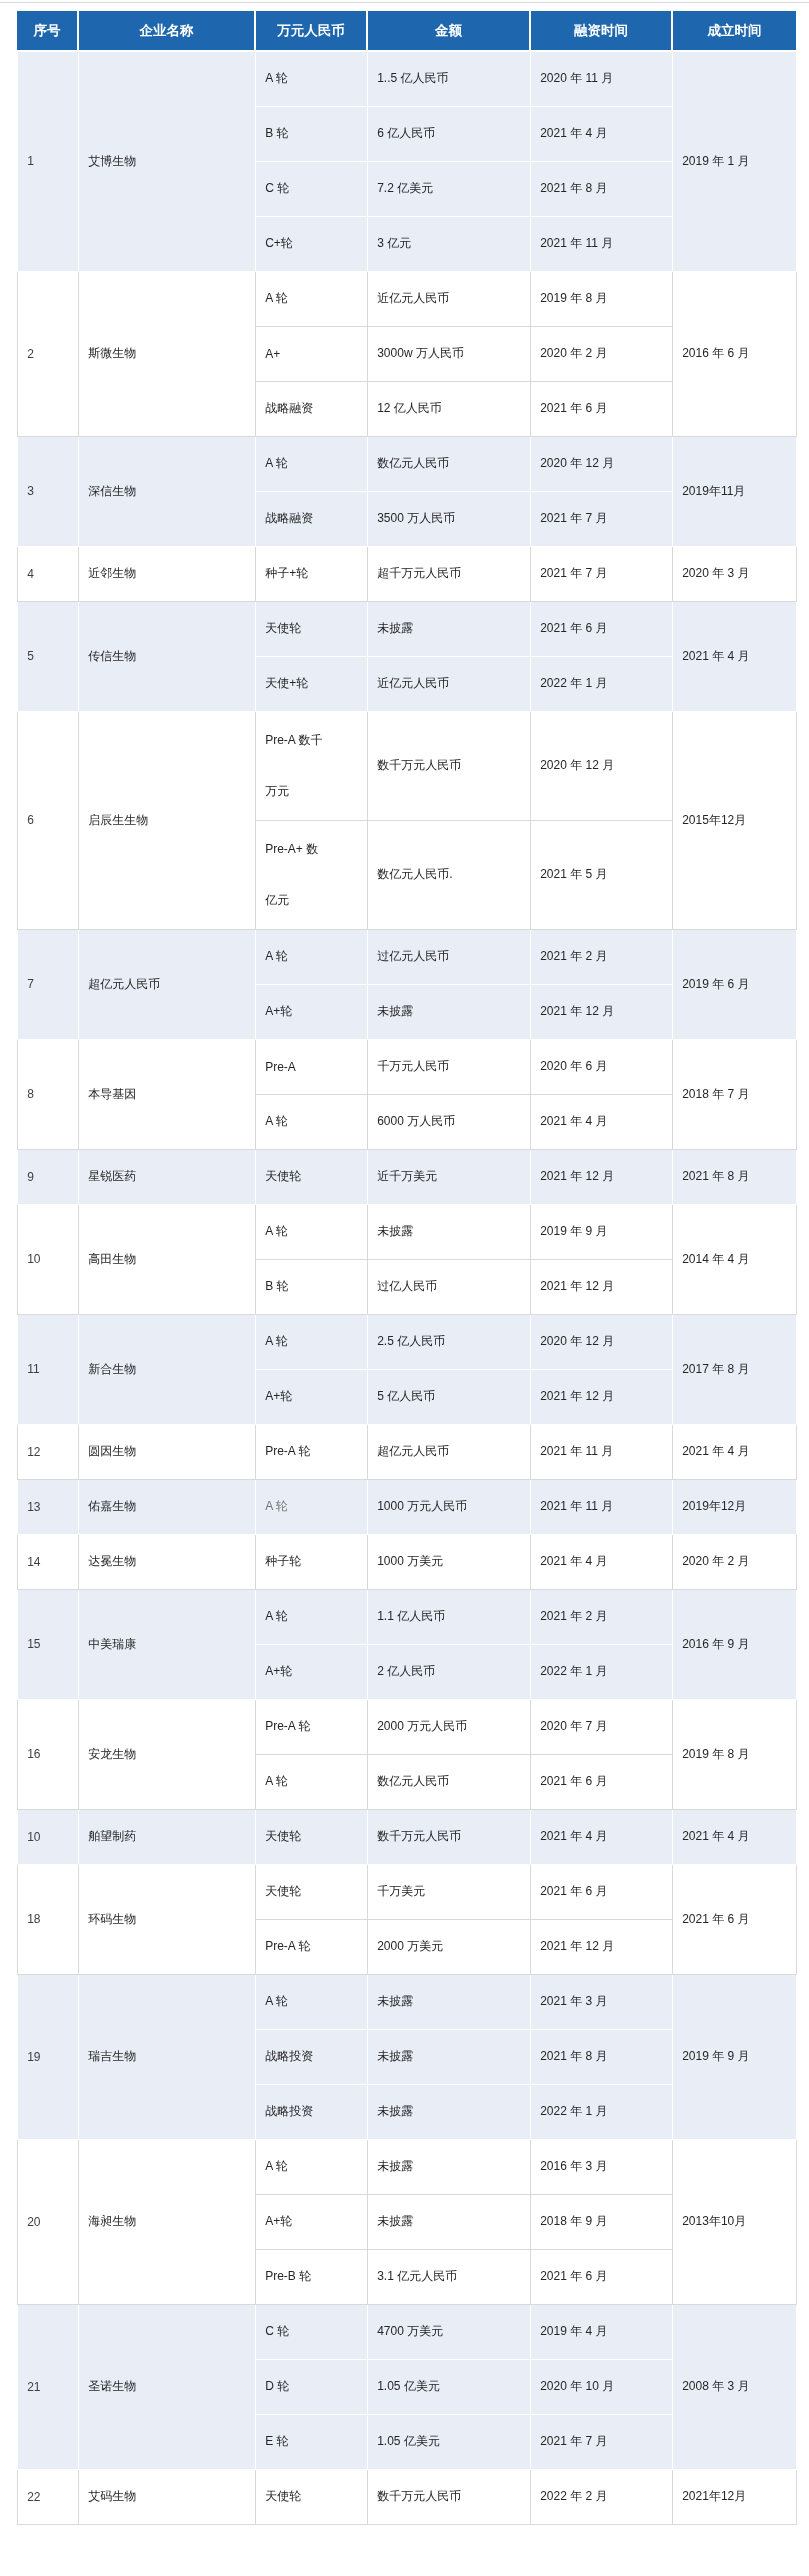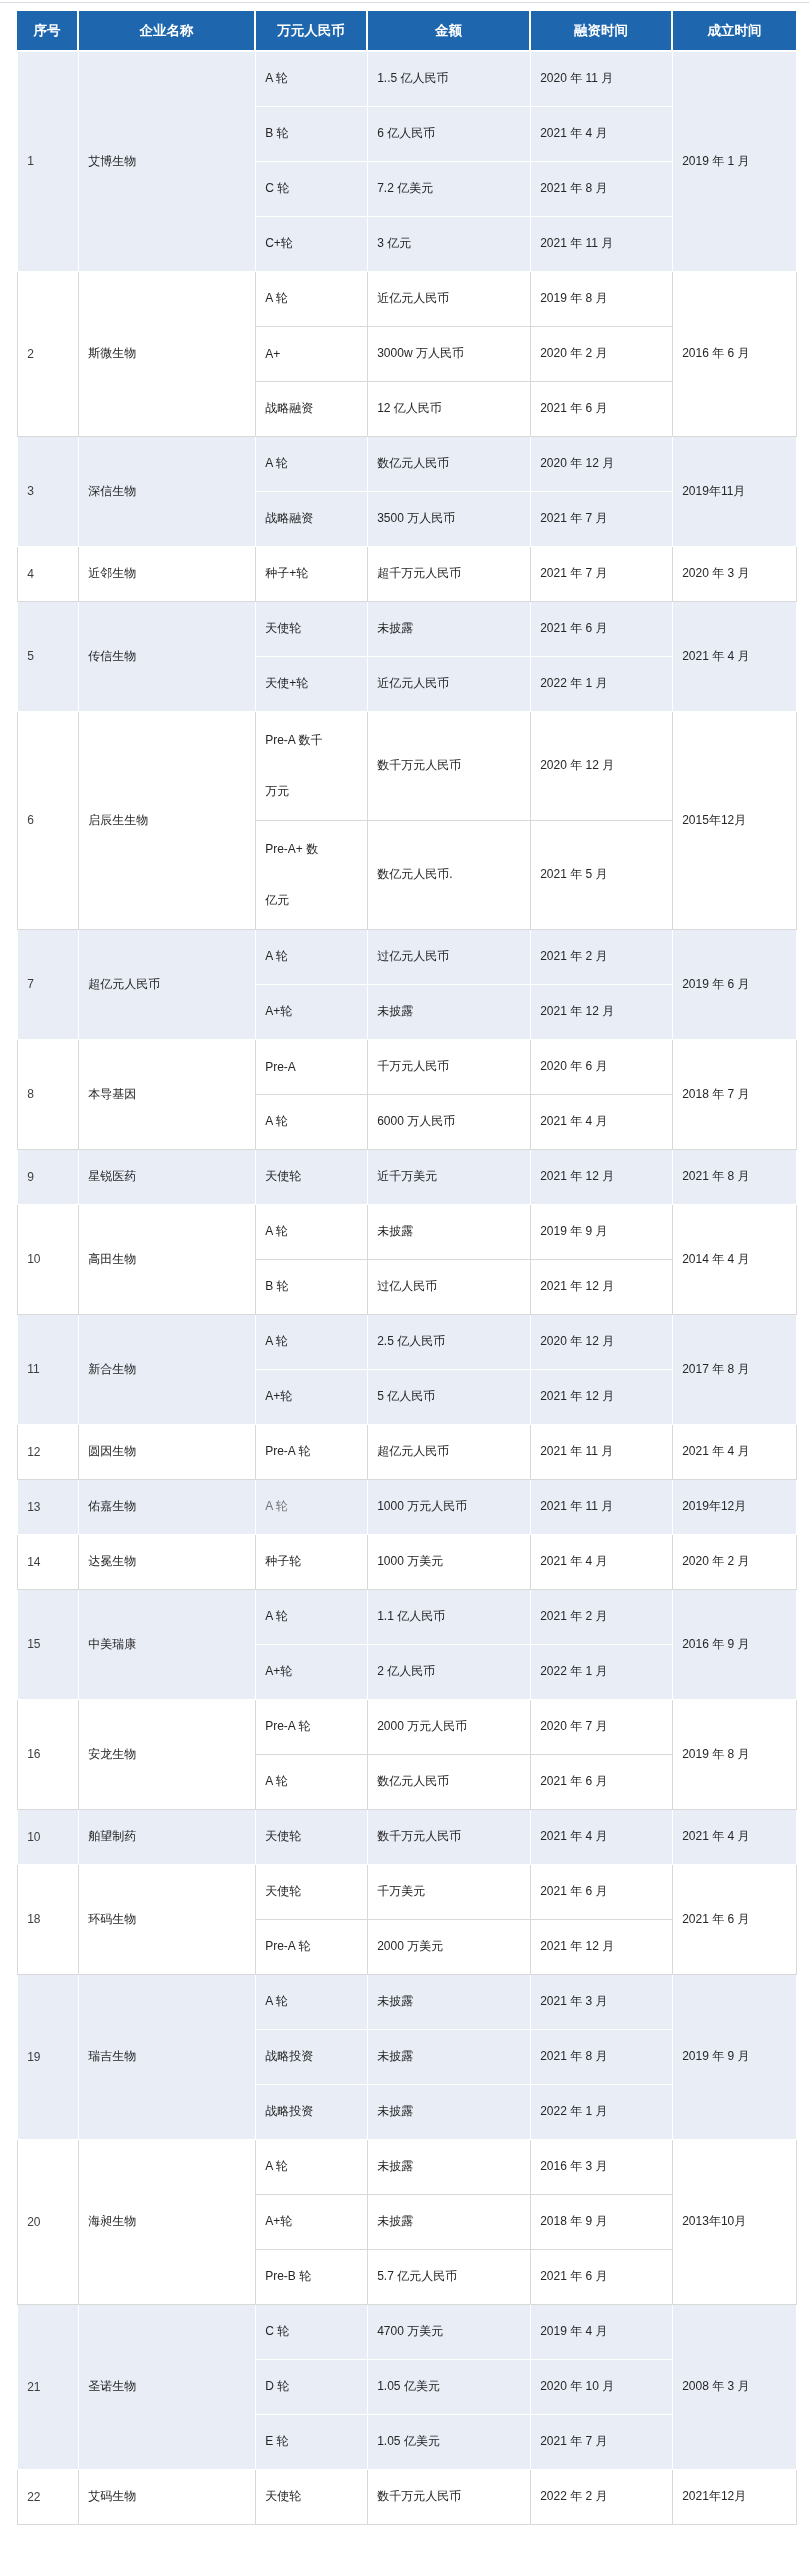--- a/index.html
+++ b/index.html
@@ -331,21 +331,21 @@
         <td class="time-cell">2016 年 3 月</td>
         <td class="founded-cell" rowspan="3">2013年10月</td>
       </tr>
       <tr class="g-white">
         <td class="round-cell">A+轮</td>
         <td class="amount-cell">未披露</td>
         <td class="time-cell">2018 年 9 月</td>
       </tr>
       <tr class="g-white">
         <td class="round-cell">Pre-B 轮</td>
-        <td class="amount-cell">5.7 亿元人民币</td>
+        <td class="amount-cell">3.1 亿元人民币</td>
         <td class="time-cell">2021 年 6 月</td>
       </tr>
       <tr class="g-stripe">
         <td class="no-cell" rowspan="3">21</td>
         <td class="company-cell" rowspan="3">圣诺生物</td>
         <td class="round-cell">C 轮</td>
         <td class="amount-cell">4700 万美元</td>
         <td class="time-cell">2019 年 4 月</td>
         <td class="founded-cell" rowspan="3">2008 年 3 月</td>
       </tr>

